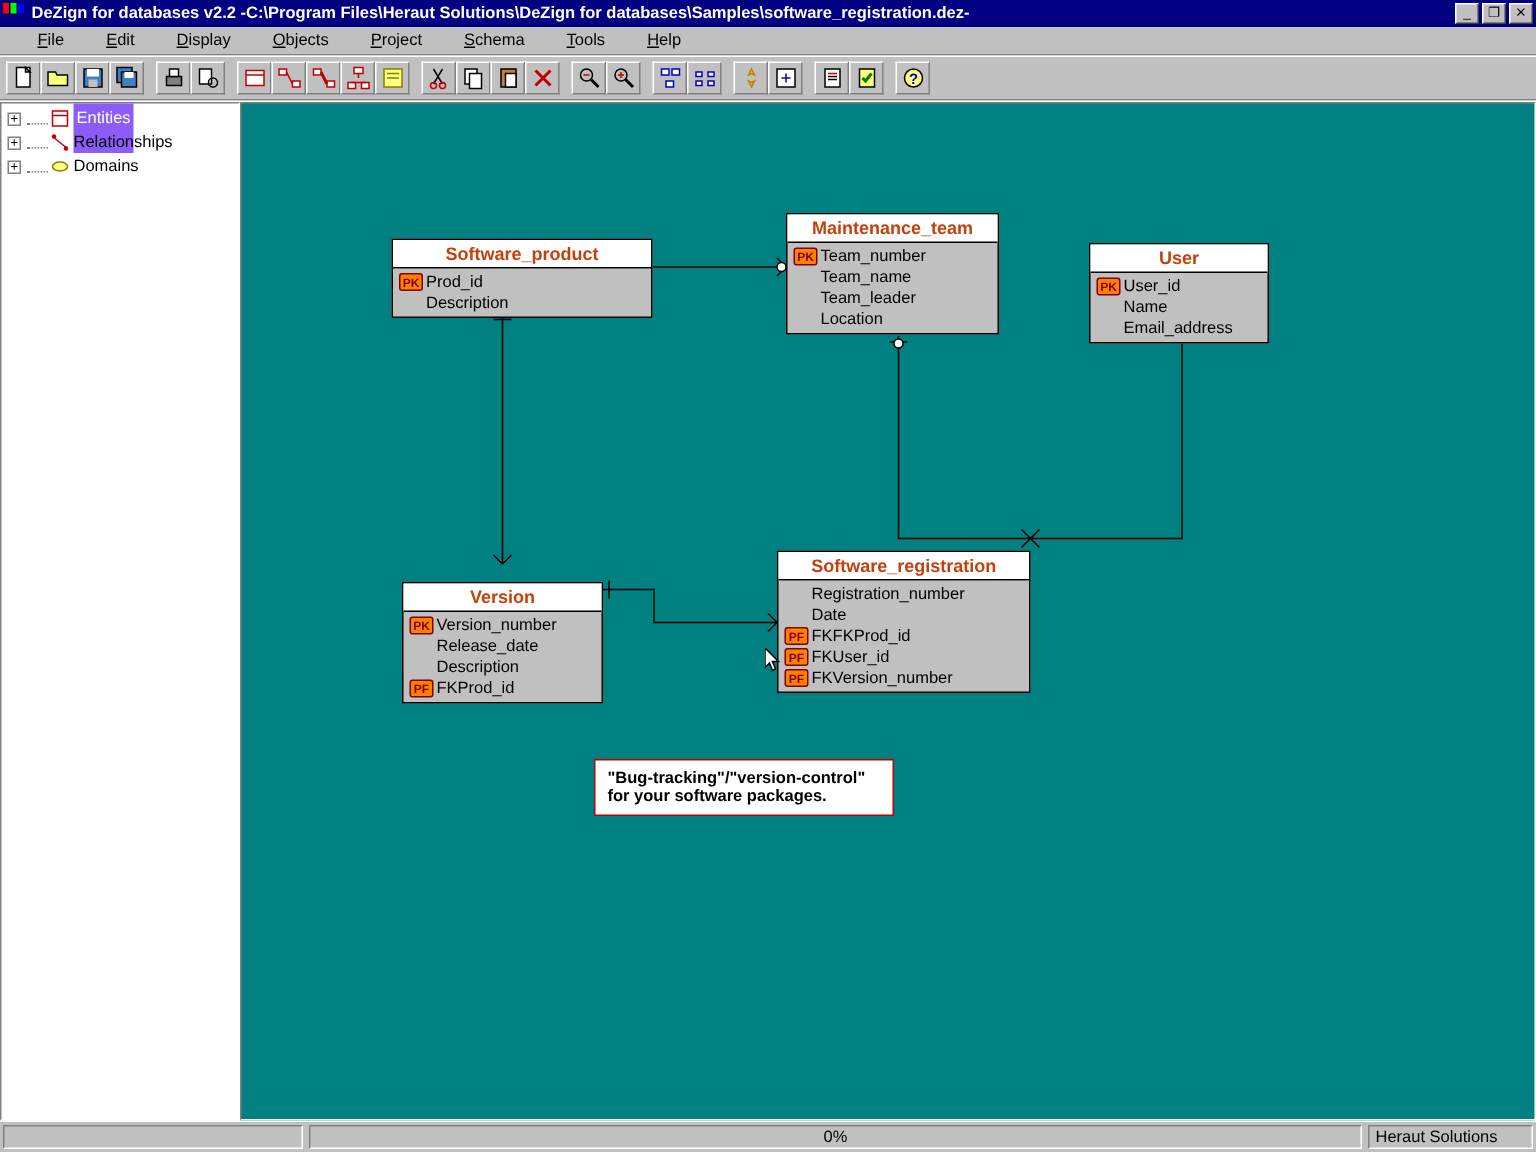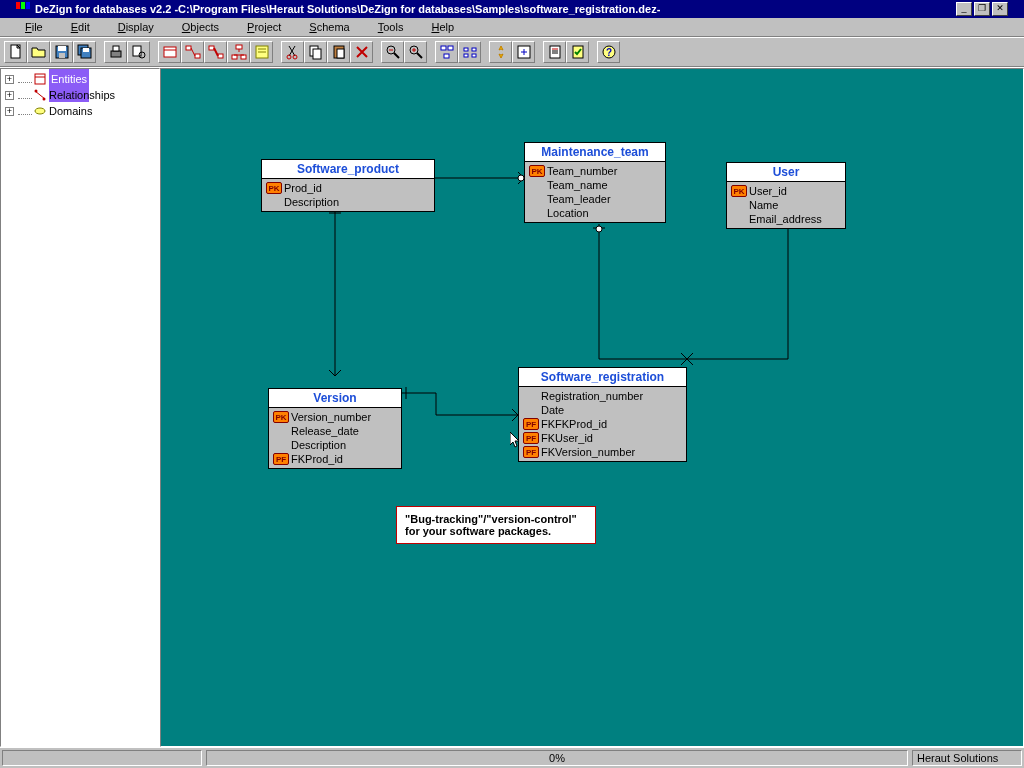--- a/index.html
+++ b/index.html
@@ -1,19 +1,19 @@
 <!DOCTYPE html>
 <html><head>
 <meta charset="utf-8">
 <style>
 * { box-sizing: border-box; margin: 0; padding: 0; }
 body { font-family: "MS Sans Serif", Tahoma, sans-serif; font-size: 11px; background: #c0c0c0; overflow: hidden; width: 1024px; height: 768px; position: relative; }
 
 
-.titlebar { background: #000080; color: #fff; height: 18px; display: flex; align-items: center; padding: 0 16px; }
+.titlebar { background: #000080; color: #fff; height: 18px; display: flex; align-items: center; padding: 0 2px; }
 .titlebar .icon { width: 16px; height: 14px; margin-right: 3px; display: flex; }
 .titlebar .icon span { width: 4px; height: 7px; margin-right: 1px; }
 .titlebar .title { flex: 1; font-weight: bold; font-size: 11px; }
 .titlebar .winbtns { display: flex; gap: 2px; }
 .titlebar .winbtn { width: 16px; height: 14px; background: #c0c0c0; border: 1px solid; border-color: #fff #404040 #404040 #fff; font-size: 9px; text-align: center; line-height: 11px; color: #000; cursor: pointer; font-family: Marlett, sans-serif; }
 
 
 .menubar { background: #c0c0c0; height: 19px; display: flex; align-items: center; padding: 0 4px; border-bottom: 1px solid #808080; }
 .menubar .item { padding: 2px 7px; cursor: pointer; margin-left: 14px; }
 .menubar .item u { text-decoration: underline; }
@@ -31,21 +31,21 @@
 .tree .expander { width: 9px; height: 9px; border: 1px solid #808080; font-size: 9px; line-height: 7px; text-align: center; margin-right: 4px; background:#fff; }
 .tree .ticon { width: 12px; height: 12px; margin-right: 3px; }
 .tree .selected { background: #8b5cf6; color: #fff; padding: 17px 2px; }
 .dots { display:inline-block; width:14px; border-bottom:1px dotted #808080; height:8px; margin-right:2px;}
 
 .canvas-wrap { flex: 1; background: #008080; position: relative; border: 1px solid; border-color: #808080 #fff #fff #808080; }
 .canvas { position: absolute; inset: 0; }
 
 
 .entity { position: absolute; background: #c0c0c0; border: 1px solid #000; }
-.entity .hdr { background: #fff; color: #1d4ed8; font-weight: bold; text-align: center; padding: 2px 4px; border-bottom: 1px solid #000; font-size: 12px; }
+.entity .hdr { background: #fff; color: #c2410c; font-weight: bold; text-align: center; padding: 2px 4px; border-bottom: 1px solid #000; font-size: 12px; }
 .entity .attrs { padding: 2px 0; }
 .entity .attr { display: flex; align-items: center; padding: 1px 4px; font-size: 11px; }
 .entity .key { width: 16px; height: 12px; margin-right: 2px; display: inline-flex; align-items: center; justify-content: center; font-size: 8px; font-weight: bold; border-radius: 2px; }
 .entity .pk { background: #ff8000; color: #800000; border: 1px solid #800000; }
 .entity .fk { background: #ff8000; color: #800000; border: 1px solid #800000; }
 .entity .nokey { width: 18px; }
 
 
 .note { position: absolute; background: #fff; border: 1px solid #c00000; padding: 6px 8px; font-size: 11px; font-weight: bold; width: 200px; }
 

